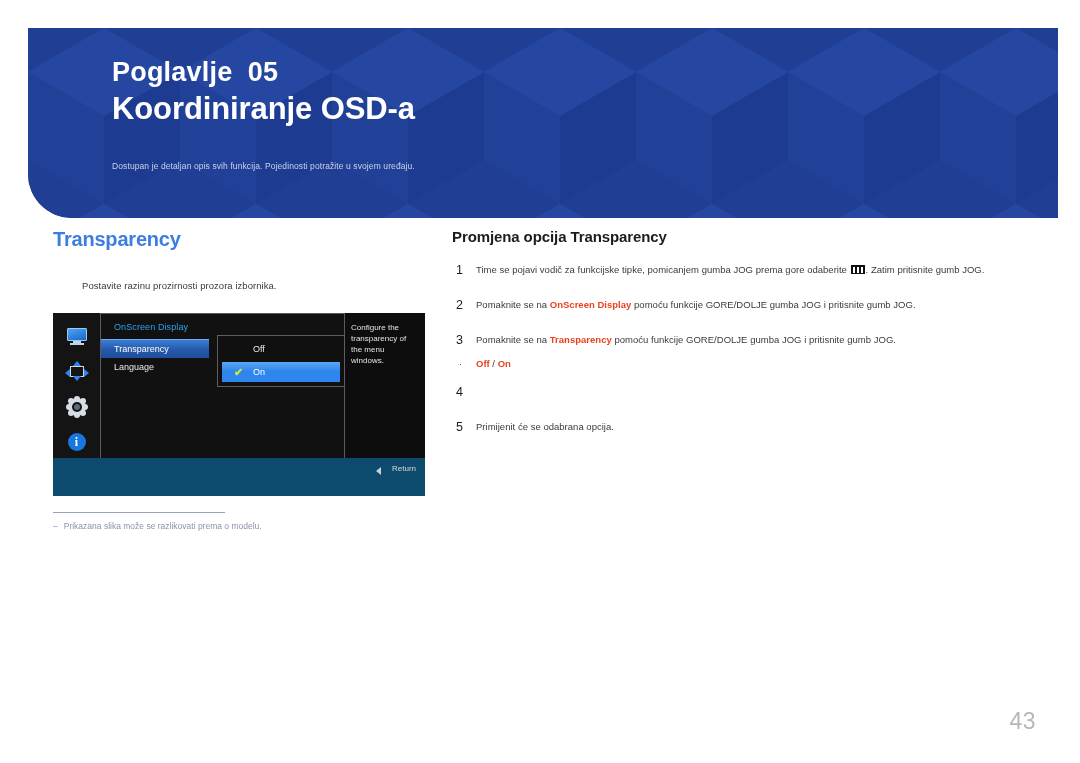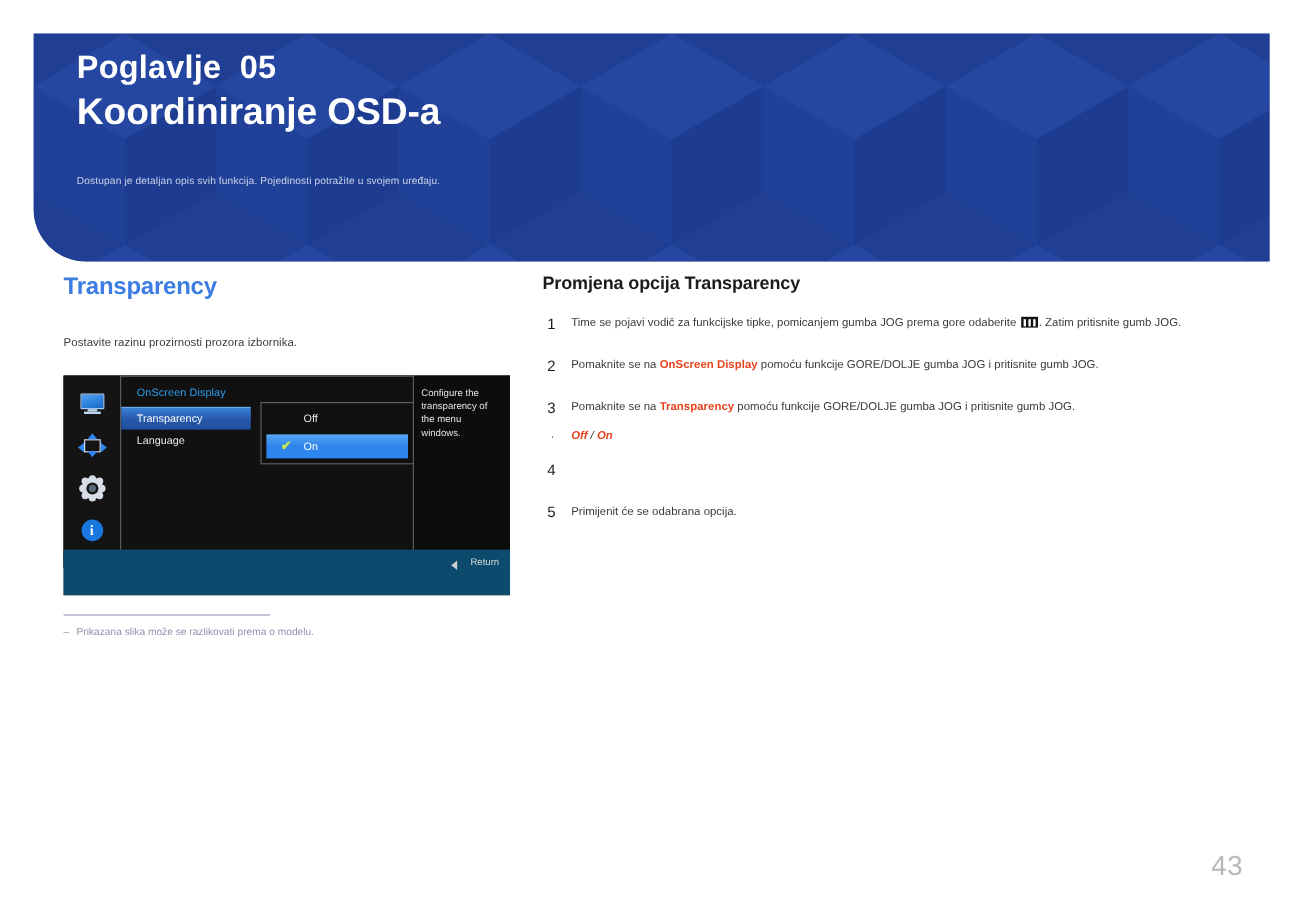--- a/index.html
+++ b/index.html
@@ -25,21 +25,22 @@
     overflow: hidden;
   }
   .banner-pattern {
     position: absolute;
     inset: 0;
     opacity: 1;
   }
   .banner-inner {
     position: relative;
     z-index: 3;
-    padding: 12px 0 0 36px;
+    padding: 28px 0 0 36px;
+    margin-left: 48px;
   }
   .chapter-line {
     color: #ffffff;
     font-size: 27px;
     font-weight: bold;
     letter-spacing: 0.2px;
     line-height: 1.22;
     white-space: pre;
   }
   .chapter-title {
@@ -83,20 +84,21 @@
     color: #3d7ce0;
     font-size: 20px;
     font-weight: bold;
     letter-spacing: -0.2px;
   }
   .section-desc {
     color: #3a3a3a;
     font-size: 9.5px;
     margin-top: 29px;
     letter-spacing: 0.05px;
+    margin-left: 29px;
   }
 
   
   .osd {
     position: relative;
     margin-top: 22px;
     width: 372px;
     height: 183px;
     background: #2f2f2f;
     font-family: "Liberation Sans", sans-serif;
@@ -323,21 +325,21 @@
   }
   .bullet-dot {
     width: 24px;
     flex: 0 0 24px;
     color: #3a3a3a;
     font-size: 9px;
     text-align: center;
     line-height: 1.45;
     padding-right: 7px;
   }
-  .bullet-txt { font-size: 9.5px; line-height: 1.35; font-style: italic; }
+  .bullet-txt { font-size: 9.5px; line-height: 1.35; }
   .bullet-txt .sep { color: #3a3a3a; font-weight: normal; }
 
   .menu-glyph {
     display: inline-block;
     width: 14px;
     height: 9px;
     background: #111;
     vertical-align: -1px;
     margin: 0 1px;
     position: relative;

